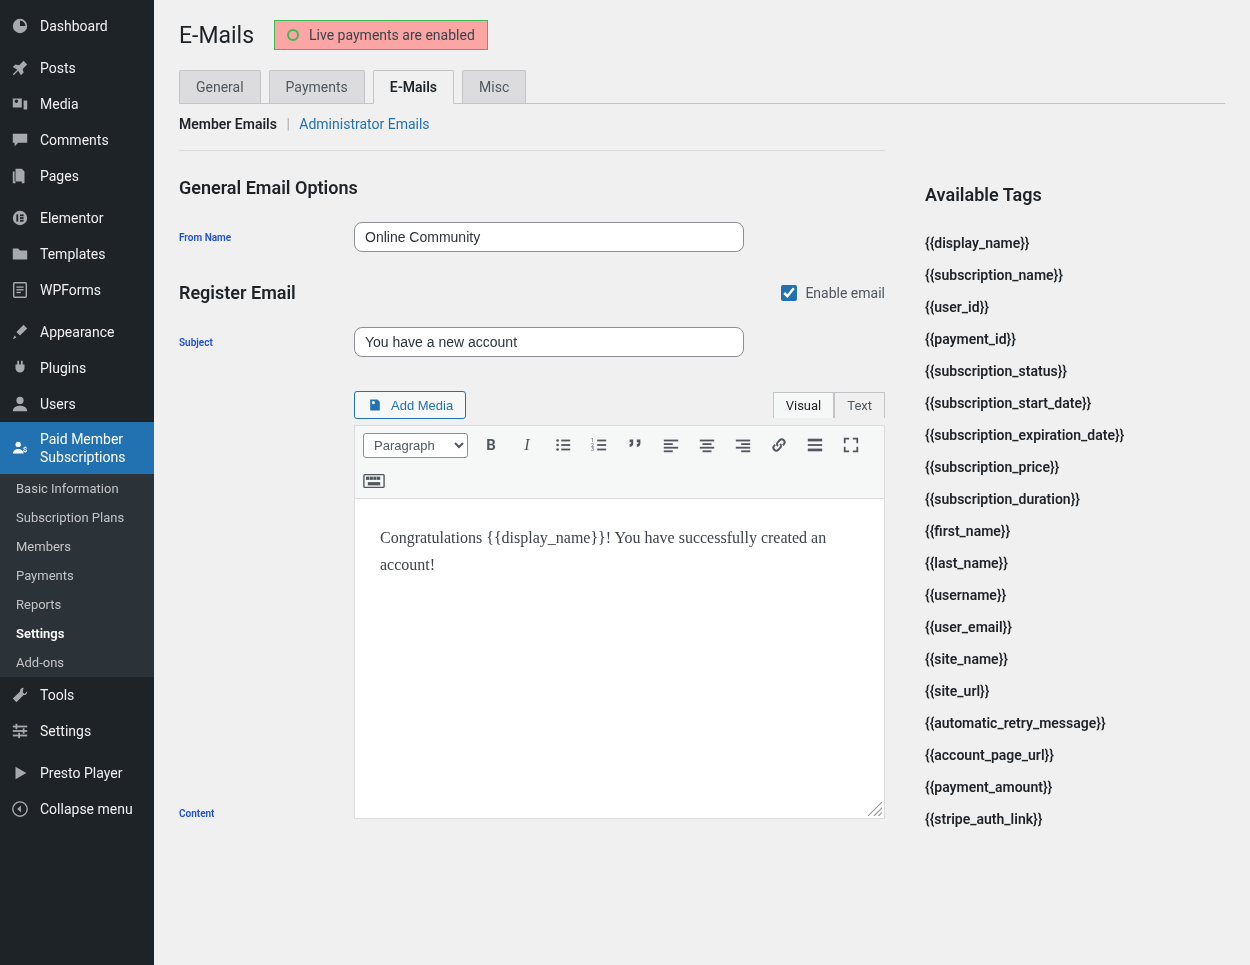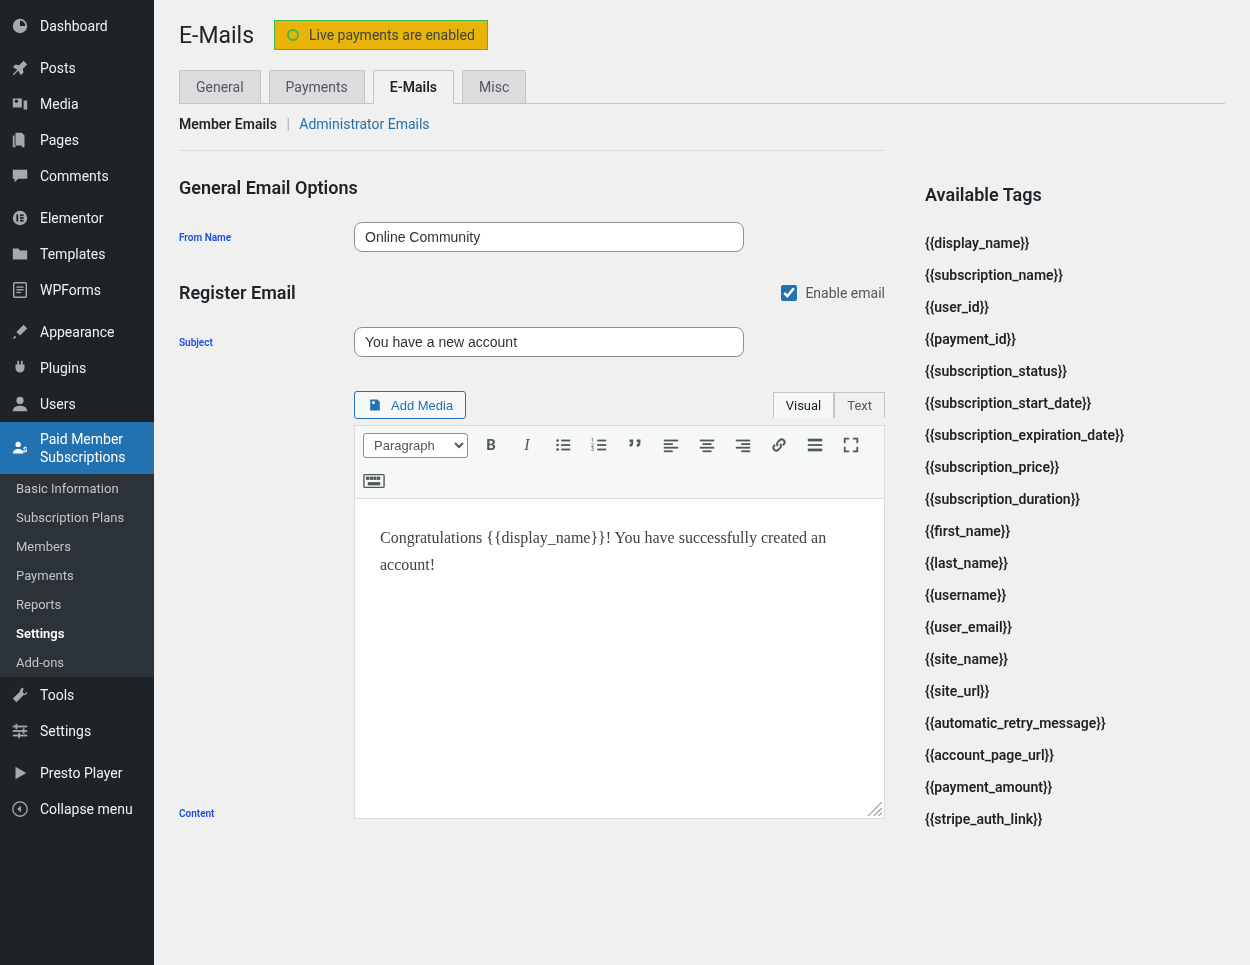--- a/index.html
+++ b/index.html
@@ -84,21 +84,21 @@
   color: #1d2327;
 }
 .live-badge {
   border: 1px solid #3cba54;
   color: #3c434a;
   padding: 6px 12px;
   font-size: 14px;
   display: inline-flex;
   align-items: center;
   gap: 10px;
-  background: #eab308;
+  background: #fca5a5;
 }
 .live-badge .dot {
   width: 12px; height: 12px; border: 2.5px solid #3cba54; border-radius: 50%;
 }
 
 
 .tab-row {
   display: flex;
   gap: 8px;
   border-bottom: 1px solid #c3c4c7;
@@ -297,32 +297,32 @@
     <span class="mi">
         <svg viewBox="0 0 20 20" width="18" height="18">
           <path d="M2 4h10v10H2zM14 6h4v10h-4zM6 9a2 2 0 100-4 2 2 0 000 4z"></path>
         </svg>
       </span>
     <span class="label">Media</span>
   </div>
   <div class="side-item">
     <span class="mi">
         <svg viewBox="0 0 20 20" width="18" height="18">
+          <path d="M2 3h16v10H8l-4 4v-4H2z"></path>
+        </svg>
+      </span>
+    <span class="label">Comments</span>
+  </div>
+  <div class="side-item">
+    <span class="mi">
+        <svg viewBox="0 0 20 20" width="18" height="18">
           <path d="M5 2h7l3 3v13H5zM4 5H2v13h10v-2H4z"></path>
         </svg>
       </span>
     <span class="label">Pages</span>
-  </div>
-  <div class="side-item">
-    <span class="mi">
-        <svg viewBox="0 0 20 20" width="18" height="18">
-          <path d="M2 3h16v10H8l-4 4v-4H2z"></path>
-        </svg>
-      </span>
-    <span class="label">Comments</span>
   </div>
   <div class="side-item sep">
     <span class="mi">
         <svg viewBox="0 0 20 20" width="18" height="18">
           <circle cx="10" cy="10" r="8"></circle>
           <rect x="6" y="6" width="2" height="8" fill="#1d2327"></rect>
           <rect x="10" y="6" width="4" height="2" fill="#1d2327"></rect>
           <rect x="10" y="9" width="4" height="2" fill="#1d2327"></rect>
           <rect x="10" y="12" width="4" height="2" fill="#1d2327"></rect>
         </svg>

